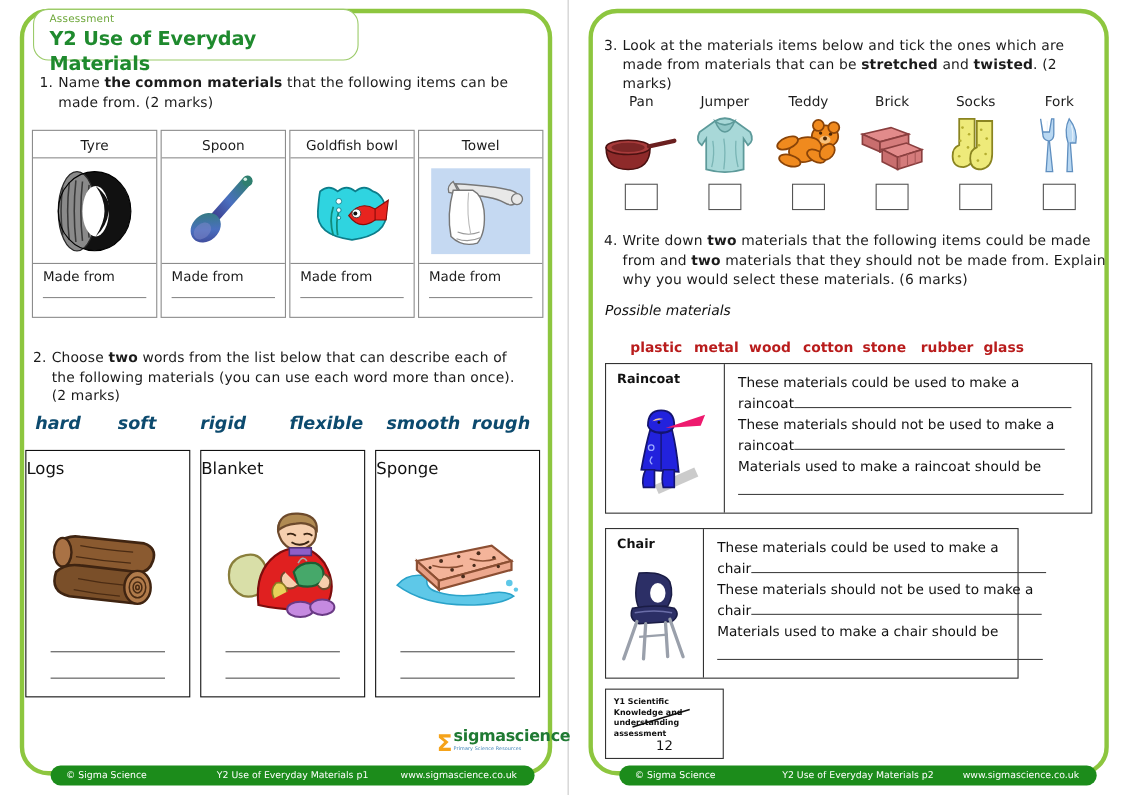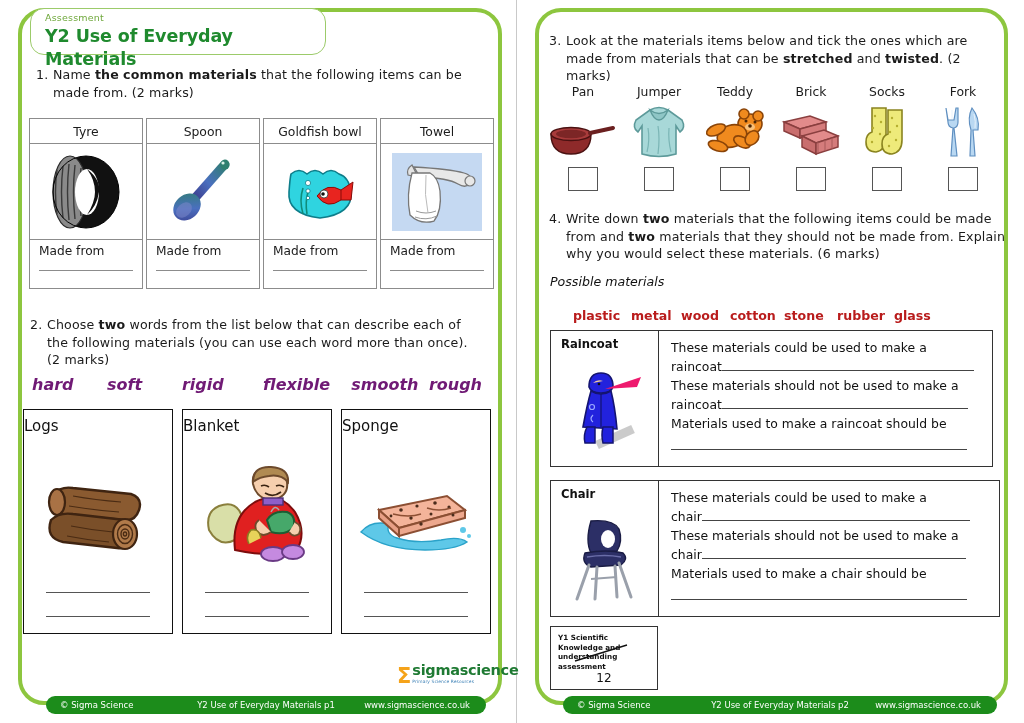--- a/index.html
+++ b/index.html
@@ -110,21 +110,21 @@
   }
   .icell .ifoot .ans-line {
     margin-top: 12px; border-bottom: 1px solid #8c8c8c; height: 1px;
   }
 
   
   .wordlist {
     position: absolute;
     display: flex;
     font-size: 16px; font-weight: bold; font-style: italic;
-    color: #701a75;
+    color: #0c4a6e;
     justify-content: center;
   }
   .wordlist span { display: inline-block; }
 
   
   .mboxes { position: absolute; display: flex; }
   .mbox {
     width: 150px; height: 225px;
     border: 1.6px solid #111;
     background: #fff;
@@ -629,21 +629,21 @@
         </div>
         <div class="aline">These materials should not be used to make a</div>
         <div class="aline">
           <span>raincoat</span><span class="aunder" style="width:246px"></span>
         </div>
         <div class="aline">Materials used to make a raincoat should be</div>
         <div class="blankline" style="width:296px"></div>
       </div>
     </div>
 
-    <div class="atable" style="left:33px; top:480px; width:450px; height:137px;">
+    <div class="atable" style="left:33px; top:480px; width:376px; height:137px;">
       <div class="acol-pic">
         <div class="aname">Chair</div>
         <div class="apic">
           <svg width="88" height="92" viewBox="0 0 88 92">
             <path d="M30 8 Q52 6 58 16 Q62 28 56 38 L30 40 Q24 28 30 8Z" fill="#2c2f66" stroke="#1a1c44" stroke-width="1.4"></path>
             <ellipse cx="47" cy="26" rx="7" ry="9" fill="#fff"></ellipse>
             <path d="M24 40 Q46 36 62 40 Q68 46 60 52 L30 54 Q20 50 24 40Z" fill="#2c2f66" stroke="#1a1c44" stroke-width="1.4"></path>
             <path d="M26 44 Q44 41 60 44" stroke="#6a6da8" stroke-width="1.3" fill="none"></path>
             <g stroke="#9aa0ab" stroke-width="3" stroke-linecap="round" fill="none">
               <path d="M28 52 L16 86"></path>

